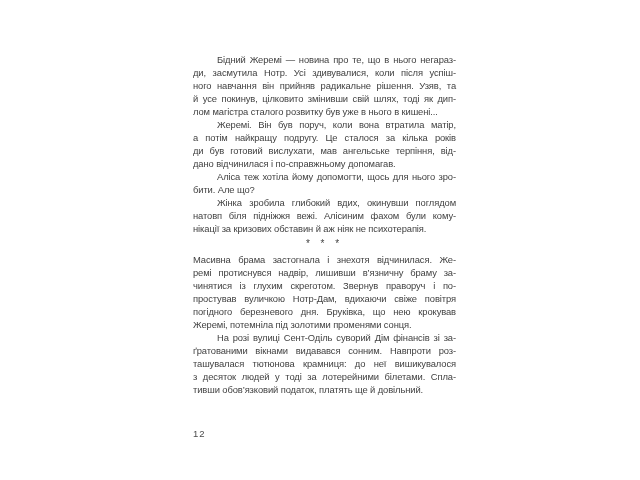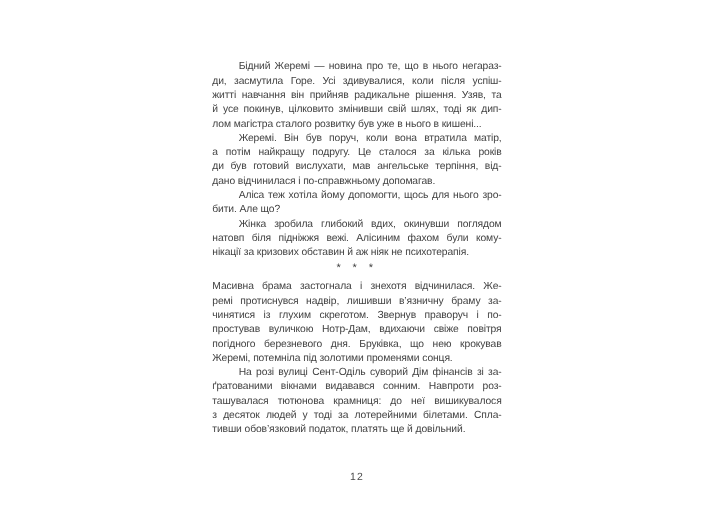--- a/index.html
+++ b/index.html
@@ -47,35 +47,35 @@
     text-align-last: center;
     font-size: 10px;
     letter-spacing: 4px;
     color: var(--text-color, #424242);
   }
   .page-number {
     position: absolute;
     left: 193px;
     top: 428px;
     width: 263px;
-    text-align: center;
+    text-align: left;
     font-size: 9.5px;
     letter-spacing: 1px;
     color: var(--page-number-color, #4a4a4a);
   }
 </style>
 </head>
 <body>
 
 <div class="screen">
   <main class="text-column">
       <div class="paragraph indent">
         <div class="line first">Бідний Жеремі — новина про те, що в нього негараз-</div>
-        <div class="line">ди, засмутила Горе. Усі здивувалися, коли після успіш-</div>
-        <div class="line">житті навчання він прийняв радикальне рішення. Узяв, та</div>
+        <div class="line">ди, засмутила Нотр. Усі здивувалися, коли після успіш-</div>
+        <div class="line">ного навчання він прийняв радикальне рішення. Узяв, та</div>
         <div class="line">й усе покинув, цілковито змінивши свій шлях, тоді як дип-</div>
         <div class="line last">лом магістра сталого розвитку був уже в нього в кишені...</div>
       </div>
       <div class="paragraph indent">
         <div class="line first">Жеремі. Він був поруч, коли вона втратила матір,</div>
         <div class="line">а потім найкращу подругу. Це сталося за кілька років</div>
         <div class="line">ди був готовий вислухати, мав ангельське терпіння, від-</div>
         <div class="line last">дано відчинилася і по-справжньому допомагав.</div>
       </div>
       <div class="paragraph indent">

